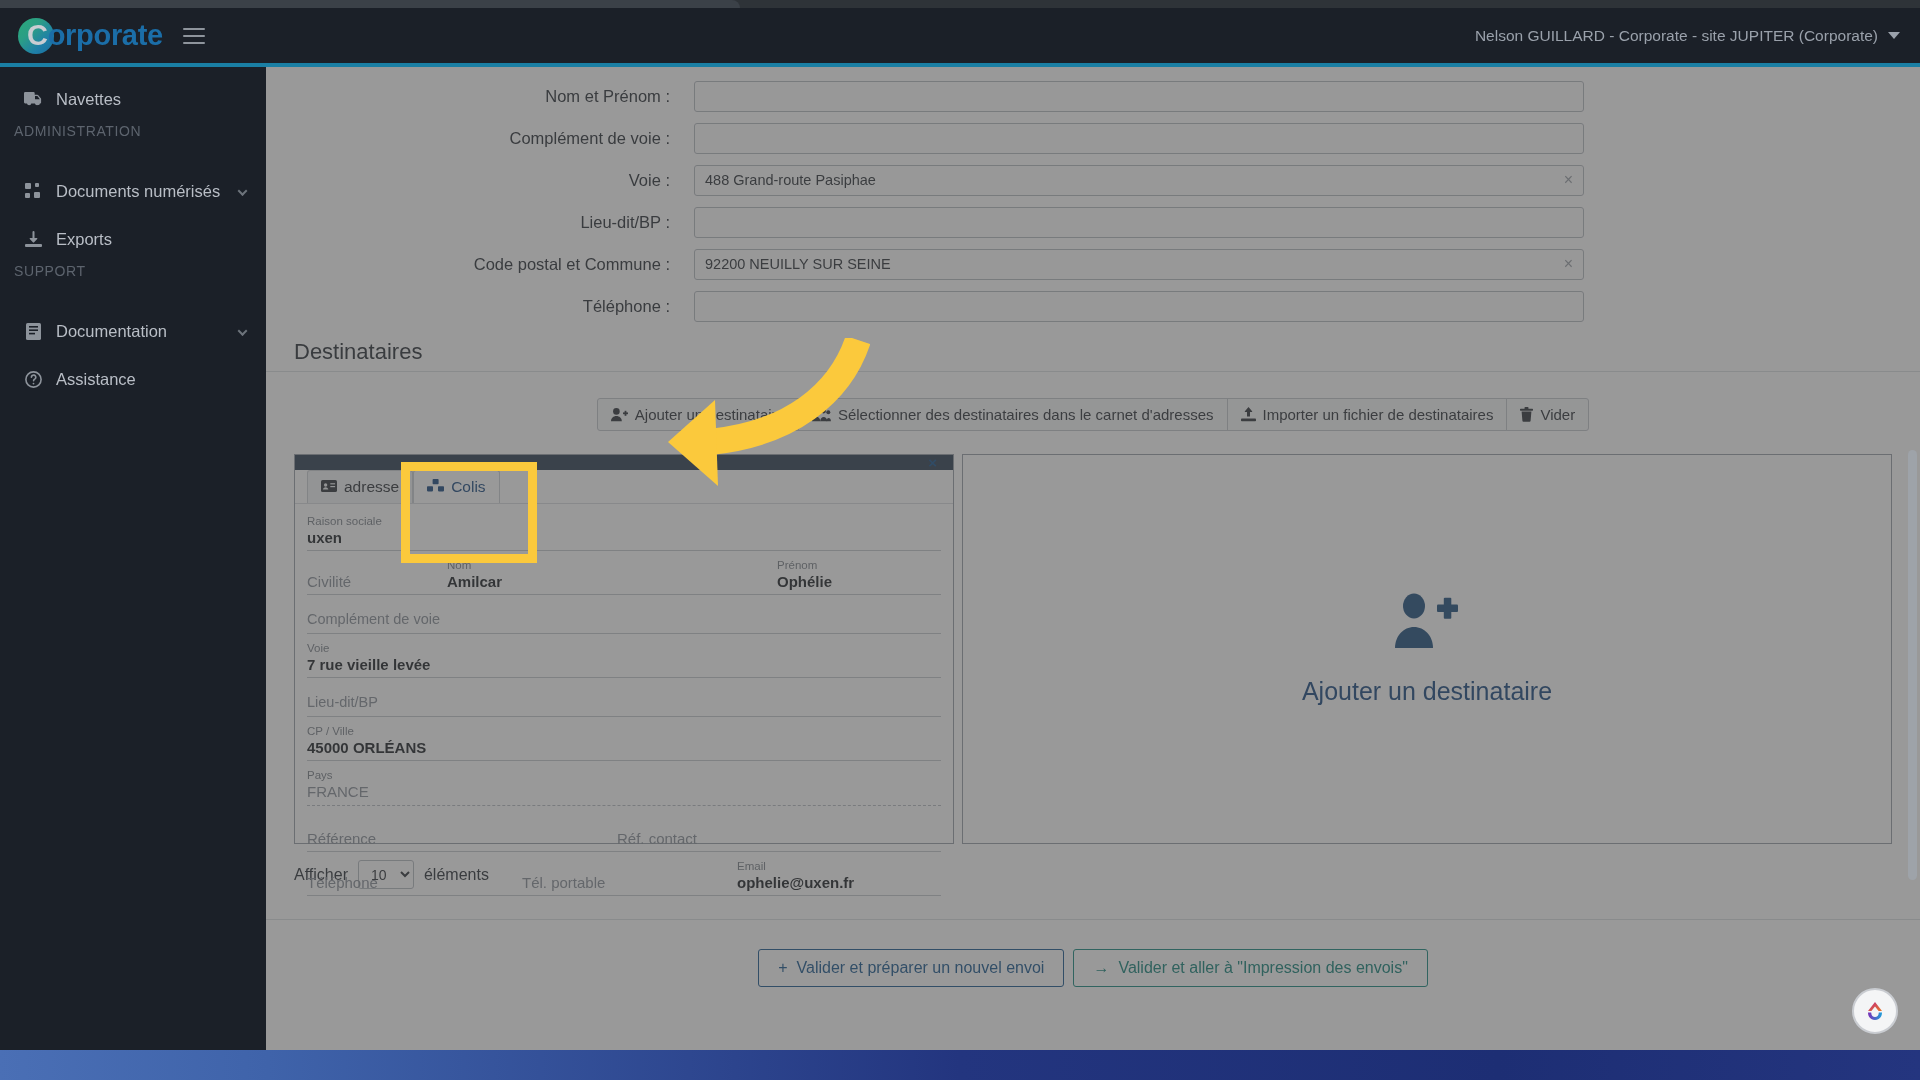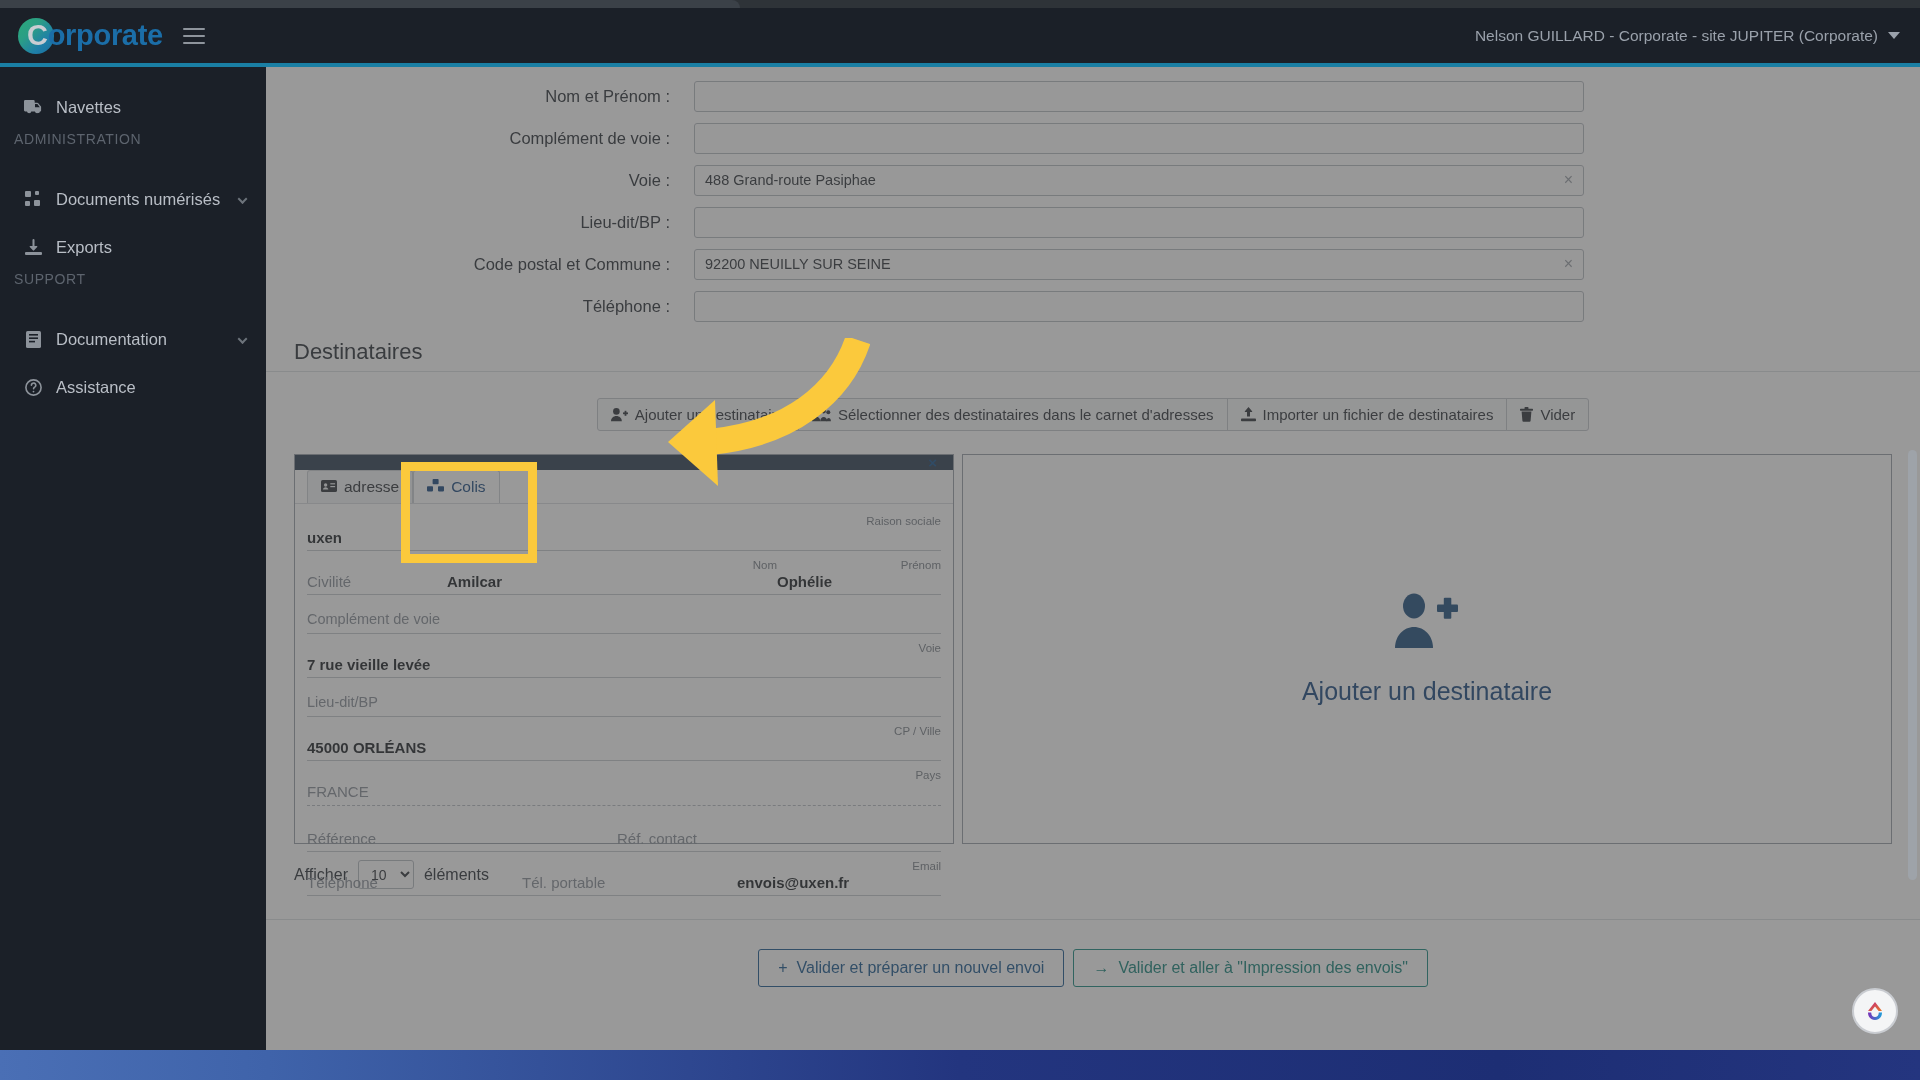--- a/index.html
+++ b/index.html
@@ -89,21 +89,21 @@
     position: absolute; left: 0; top: 55px;
     width: 1920px; height: 4px;
     background: #1a7fa4;
   }
 
   
   .sidebar {
     position: absolute; left: 0; top: 59px;
     width: 266px; height: 983px;
     background: #1b2028;
-    padding-top: 16px;
+    padding-top: 8px;
   }
   .nav-item {
     height: 48px;
     display: flex; align-items: center;
     padding-left: 20px;
     color: #b9bec6; font-size: 16.5px;
     cursor: pointer;
     position: relative;
   }
   .nav-item .nav-ico {
@@ -234,21 +234,21 @@
     cursor: pointer;
   }
   .ctab.active { background: #fff; color: #1c4b82; text-align: right; }
 
   .card-body { padding: 10px 12px 0 12px; flex: 1; }
   .frline {
     border-bottom: 1px solid #c5c9ce;
     padding-bottom: 3px;
     margin-bottom: 7px;
   }
-  .fr-lbl { font-size: 11.5px; color: #7d838b; line-height: 14px; text-align: right; }
+  .fr-lbl { font-size: 11.5px; color: #7d838b; line-height: 14px; }
   .fr-val { font-size: 15px; color: #1e2227; font-weight: bold; line-height: 19px; min-height: 19px; }
   .fr-val.muted { font-weight: normal; color: #8a9099; }
   .fr-empty { font-size: 14.5px; color: #8a9099; line-height: 21px; }
   .row2 { display: flex; gap: 0; }
   .row2 > div { padding-bottom: 3px; border-bottom: 1px solid #c5c9ce; }
   .dashed-sep { border-bottom: 1px dashed #b9bdc3; margin: 4px 0 9px 0; }
 
   .panel-right {
     flex: 1; height: 390px;
     border: 1px solid #9aa0a8;
@@ -613,21 +613,21 @@
                 <div style="width:215px;">
                   <div class="fr-lbl">&nbsp;</div>
                   <div class="fr-val muted">Téléphone</div>
                 </div>
                 <div style="width:215px;">
                   <div class="fr-lbl">&nbsp;</div>
                   <div class="fr-val muted">Tél. portable</div>
                 </div>
                 <div style="flex:1;">
                   <div class="fr-lbl">Email</div>
-                  <div class="fr-val">envois@uxen.fr</div>
+                  <div class="fr-val">ophelie@uxen.fr</div>
                 </div>
               </div>
 
             </div>
           </div>
 
           <div class="panel-right">
             <span>
               <svg width="64" height="56" viewBox="0 0 64 56" fill="#20507f">
                   <ellipse cx="19" cy="13" rx="11" ry="12.5"></ellipse>

